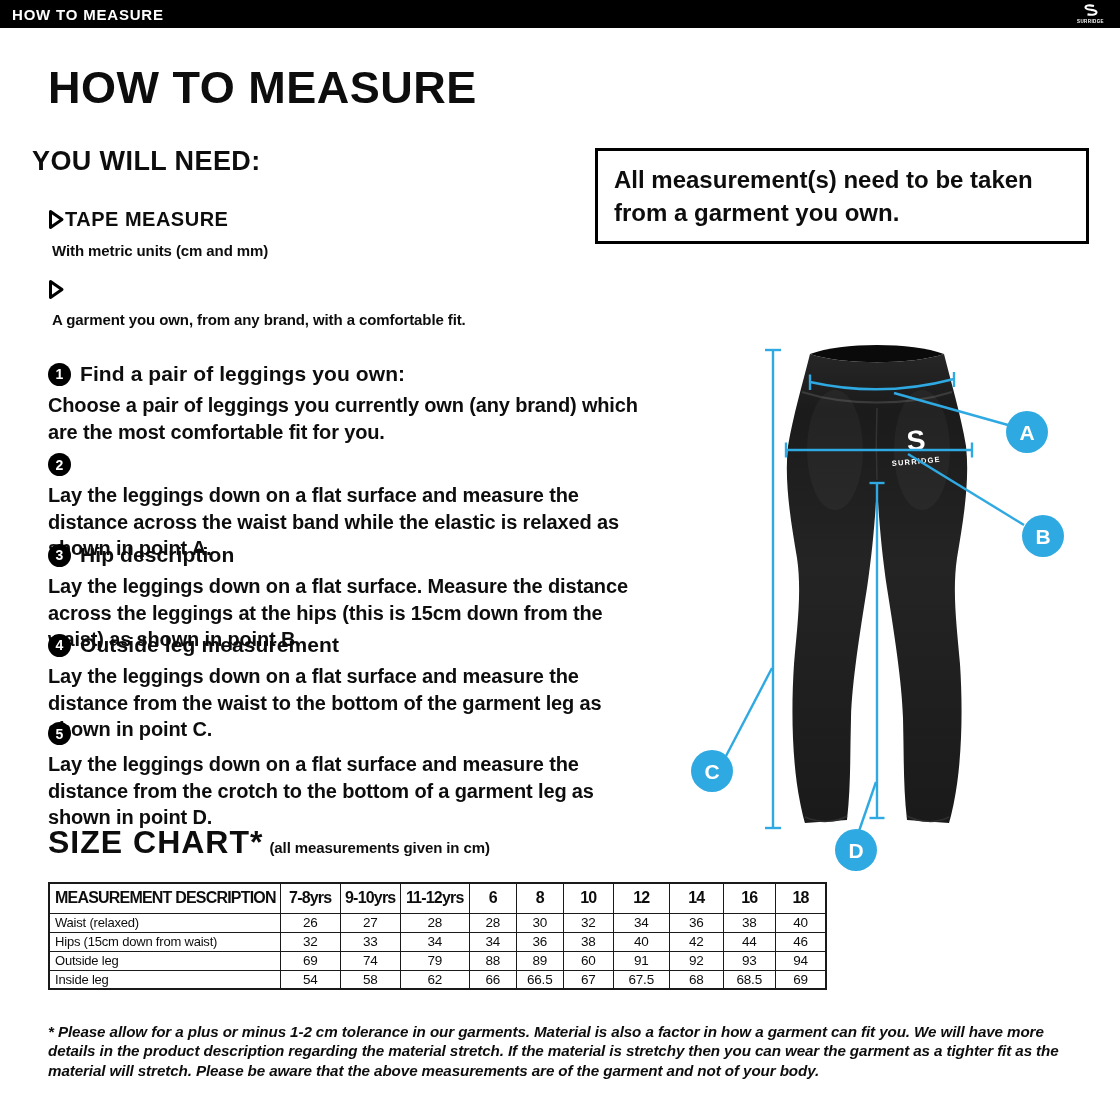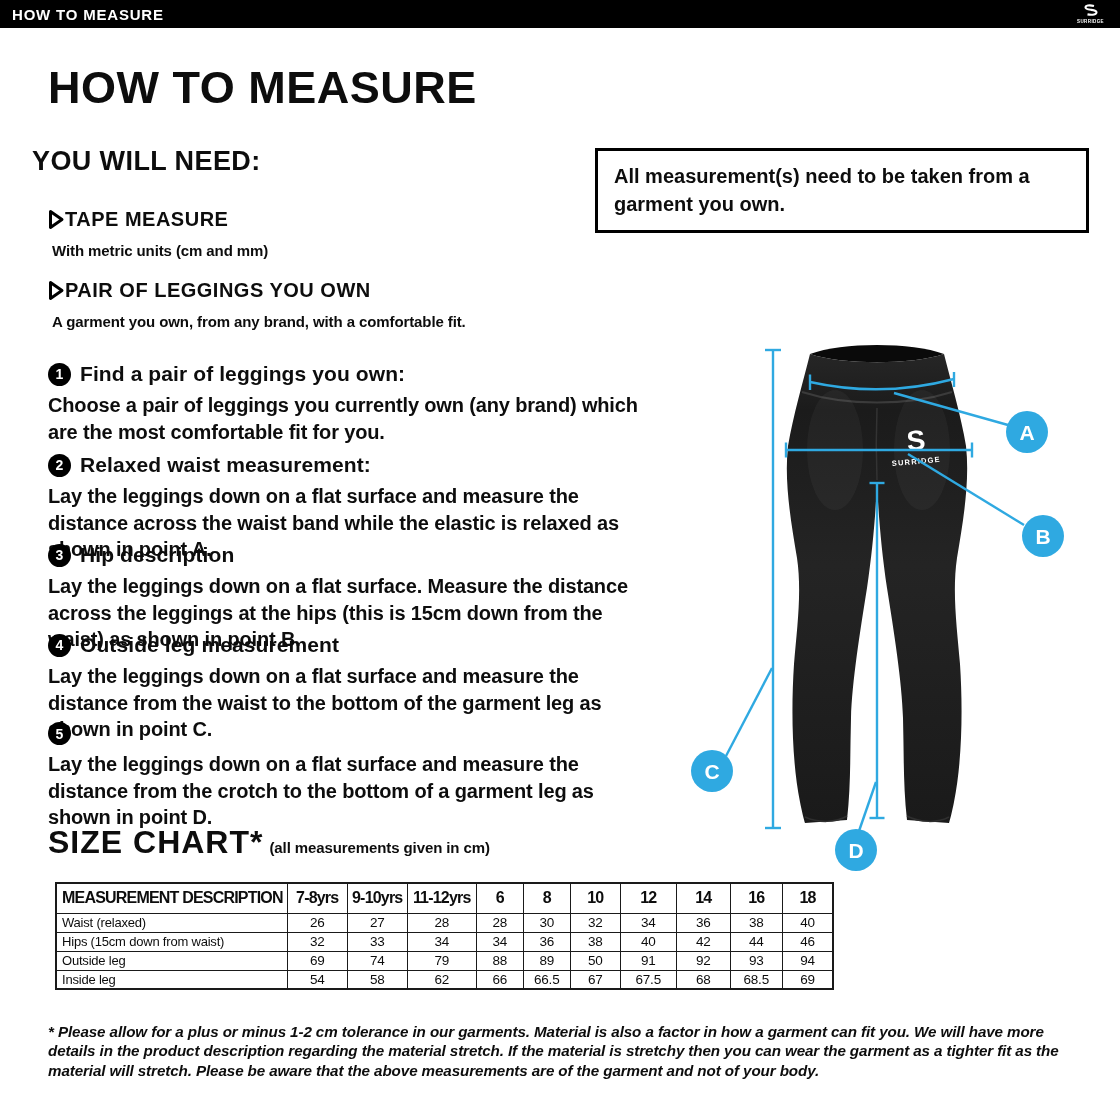--- a/index.html
+++ b/index.html
@@ -12,38 +12,38 @@
   .topbar{position:absolute;left:0;top:0;width:1120px;height:28px;background:#000;
     display:flex;align-items:center;justify-content:space-between;box-sizing:border-box;padding:0 12px;}
   .topbar-title{color:#fff;font-weight:bold;font-size:15px;letter-spacing:.8px;}
   .brandmark{display:flex;flex-direction:column;align-items:center;line-height:1;margin-right:4px;}
   .brandmark .brand-text{color:#fff;font-size:4.5px;font-weight:bold;letter-spacing:.4px;margin-top:1px;}
 
   .h1{position:absolute;left:48px;top:62px;font-size:45px;font-weight:bold;letter-spacing:.5px;}
   .h2{position:absolute;left:32px;top:146px;font-size:27px;font-weight:bold;letter-spacing:.4px;}
 
   .note-box{position:absolute;left:595px;top:148px;width:494px;box-sizing:border-box;
-    border:3px solid #000;padding:12px 16px;font-size:20px;font-weight:bold;line-height:1.38;}
+    border:3px solid #000;padding:12px 16px;font-size:24px;font-weight:bold;line-height:1.38;}
 
   .need-item{position:absolute;left:48px;}
   .need-title{display:flex;align-items:center;font-size:20px;font-weight:bold;letter-spacing:.5px;}
   .need-sub{font-size:15px;font-weight:bold;margin-top:11px;margin-left:4px;letter-spacing:-.1px;}
 
   .step{position:absolute;left:48px;width:592px;}
   .step-head{display:flex;align-items:center;gap:9px;font-size:21px;font-weight:bold;letter-spacing:.1px;}
   .step-num{flex:0 0 auto;width:23px;height:23px;border-radius:50%;background:#000;color:#fff;
     font-size:14px;font-weight:bold;display:flex;align-items:center;justify-content:center;}
   .step-body{margin-top:6px;font-size:20px;font-weight:bold;line-height:1.33;letter-spacing:-.15px;}
 
   .size-chart-head{position:absolute;left:48px;top:824px;}
   .size-chart-title{font-size:32px;font-weight:bold;letter-spacing:1px;}
   .size-chart-sub{font-size:15px;font-weight:bold;margin-left:6px;letter-spacing:-.1px;}
 
   table.size-chart{position:absolute;left:48px;top:882px;border-collapse:collapse;table-layout:fixed;
-    border:2.5px solid #1a1a1a;margin-left:7px;}
+    border:2.5px solid #1a1a1a;}
   .size-chart th,.size-chart td{border:1.6px solid #1a1a1a;padding:0 4px;box-sizing:border-box;
     white-space:nowrap;overflow:hidden;}
   .size-chart th{height:30px;font-size:16px;font-weight:bold;letter-spacing:-.8px;text-align:center;}
   .size-chart th.desc{text-align:left;padding-left:5px;}
   .size-chart tr.metric td{height:17px;font-size:11.5px;font-weight:bold;letter-spacing:-.3px;text-align:left;}
   .size-chart tr.data td{height:19px;font-size:13.5px;text-align:center;letter-spacing:-.2px;}
   .size-chart tr.data td.lbl{text-align:left;font-size:13px;padding-left:5px;}
 
   .footnote{position:absolute;left:48px;top:1022px;width:1042px;font-size:15.2px;font-weight:bold;
     font-style:italic;line-height:1.27;letter-spacing:-.1px;}
@@ -76,37 +76,35 @@
     <span>TAPE MEASURE</span>
   </div>
   <div class="need-sub">With metric units (cm and mm)</div>
 </div>
 
 <div class="need-item" style="top:279px;">
   <div class="need-title">
     <svg width="17" height="21" viewBox="0 0 17 21">
       <path d="M2.5,2.5 L14,10.5 L2.5,18.5 Z" fill="none" stroke="#000" stroke-width="3" stroke-linejoin="round"></path>
     </svg>
-    <span>PAIR OF LEGGINGS YOU OWN</span>
   </div>
   <div class="need-sub">A garment you own, from any brand, with a comfortable fit.</div>
 </div>
 
 <div class="step" style="top:362px;">
   <div class="step-head">
     <span class="step-num">1</span>
     <span>Find a pair of leggings you own:</span>
   </div>
   <div class="step-body">Choose a pair of leggings you currently own (any brand) which are the most comfortable fit for you.</div>
 </div>
 
 <div class="step" style="top:453px;">
   <div class="step-head">
     <span class="step-num">2</span>
-    <span>Relaxed waist measurement:</span>
   </div>
   <div class="step-body">Lay the leggings down on a flat surface and measure the distance across the waist band while the elastic is relaxed as shown in point A.</div>
 </div>
 
 <div class="step" style="top:543px;">
   <div class="step-head">
     <span class="step-num">3</span>
     <span>Hip description</span>
   </div>
   <div class="step-body">Lay the leggings down on a flat surface. Measure the distance across the leggings at the hips (this is 15cm down from the waist) as shown in point B.</div>
@@ -264,21 +262,21 @@
     <td>44</td>
     <td>46</td>
   </tr>
   <tr class="data">
     <td class="lbl">Outside leg</td>
     <td>69</td>
     <td>74</td>
     <td>79</td>
     <td>88</td>
     <td>89</td>
-    <td>50</td>
+    <td>60</td>
     <td>91</td>
     <td>92</td>
     <td>93</td>
     <td>94</td>
   </tr>
   <tr class="data">
     <td class="lbl">Inside leg</td>
     <td>54</td>
     <td>58</td>
     <td>62</td>

